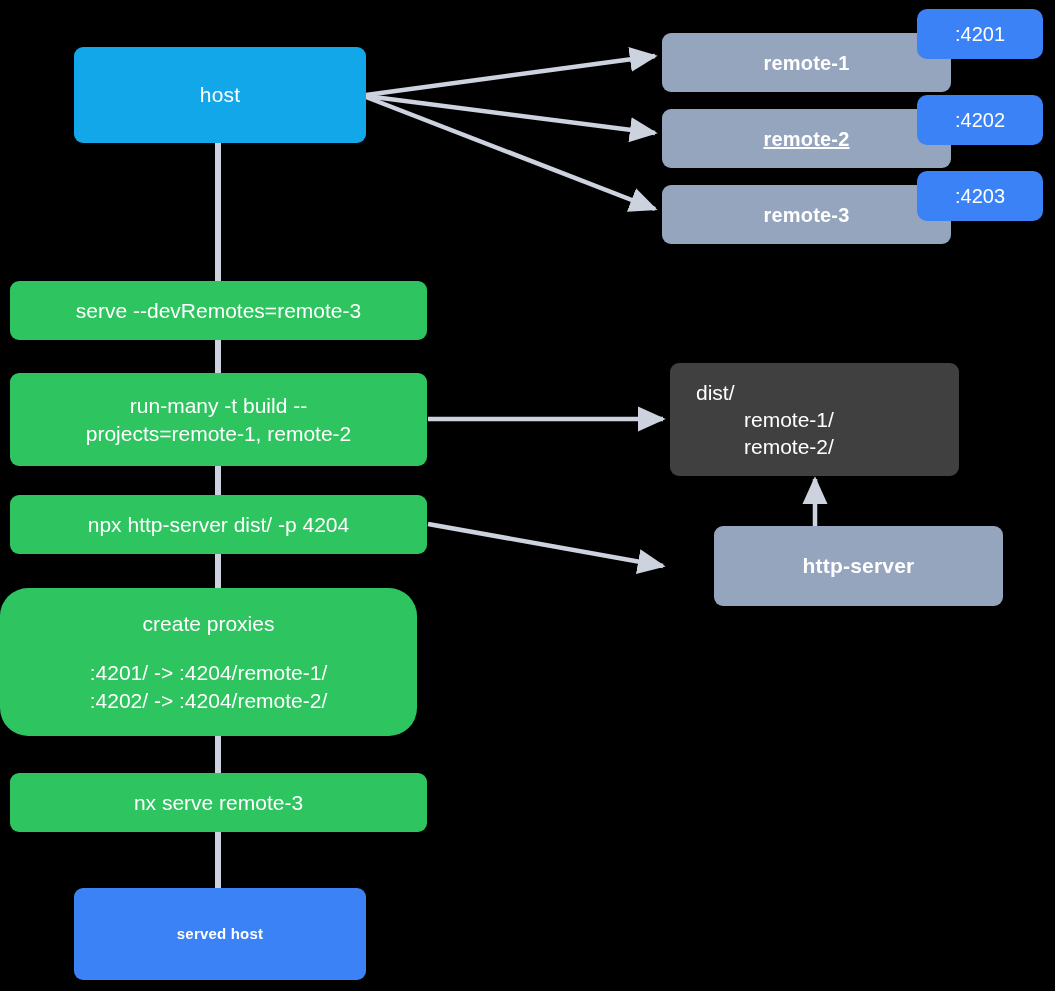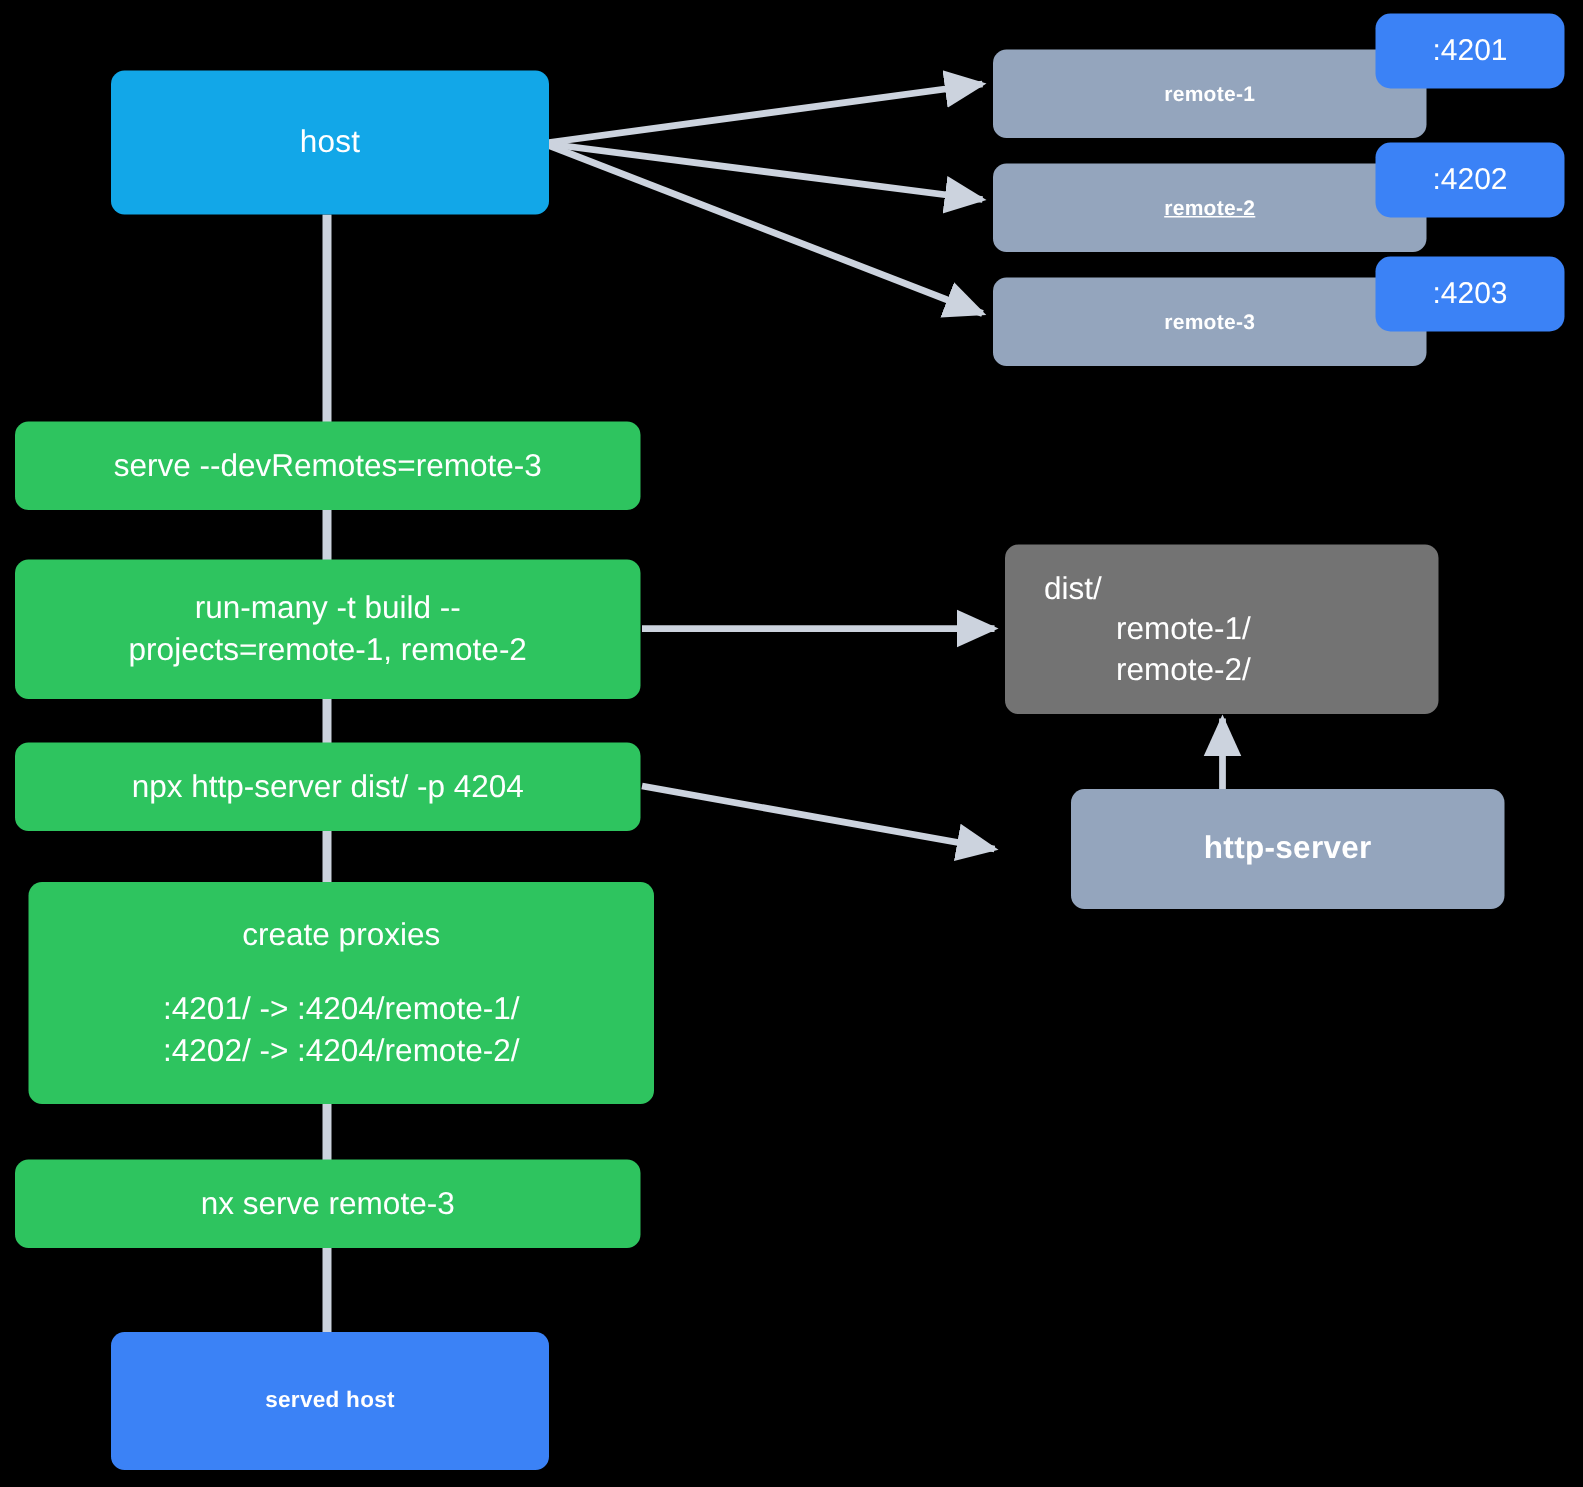--- a/index.html
+++ b/index.html
@@ -52,32 +52,32 @@
     letter-spacing: 0.2px;
   }
   .node-cmd {
     background: #2ec45f;
     font-weight: normal;
     font-size: 21px;
   }
   .node-remote {
     background: #94a5bd;
     font-weight: bold;
-    font-size: 14px;
+    font-size: 20px;
     letter-spacing: 0.2px;
   }
   .node-httpserver {
     background: #94a5bd;
     font-weight: bold;
     font-size: 21px;
     letter-spacing: 0.2px;
     margin-left: 44px;
   }
   .node-dist {
-    background: #737373;
+    background: #404040;
     font-weight: normal;
     font-size: 21px;
     align-items: flex-start;
     justify-content: center;
     text-align: left;
     padding-left: 26px;
   }
   .node-port {
     background: #3b82f6;
     font-weight: normal;
@@ -146,21 +146,21 @@
 
   <div class="node node-cmd" style="left:10px; top:373px; width:417px; height:93px;">
     <span class="cmd-line">run-many -t build --</span>
     <span class="cmd-line">projects=remote-1, remote-2</span>
   </div>
 
   <div class="node node-cmd" style="left:10px; top:495px; width:417px; height:59px;">
     <span class="cmd-line">npx http-server dist/ -p 4204</span>
   </div>
 
-  <div class="node node-cmd" style="left:19px; top:588px; width:417px; height:148px;">
+  <div class="node node-cmd" style="left:0; top:588px; width:417px; height:148px;border-radius:28px;">
     <span class="cmd-line">create proxies</span>
     <span class="cmd-gap"></span>
     <span class="cmd-line">:4201/ -&gt; :4204/remote-1/</span>
     <span class="cmd-line">:4202/ -&gt; :4204/remote-2/</span>
   </div>
 
   <div class="node node-cmd" style="left:10px; top:773px; width:417px; height:59px;">
     <span class="cmd-line">nx serve remote-3</span>
   </div>
 

